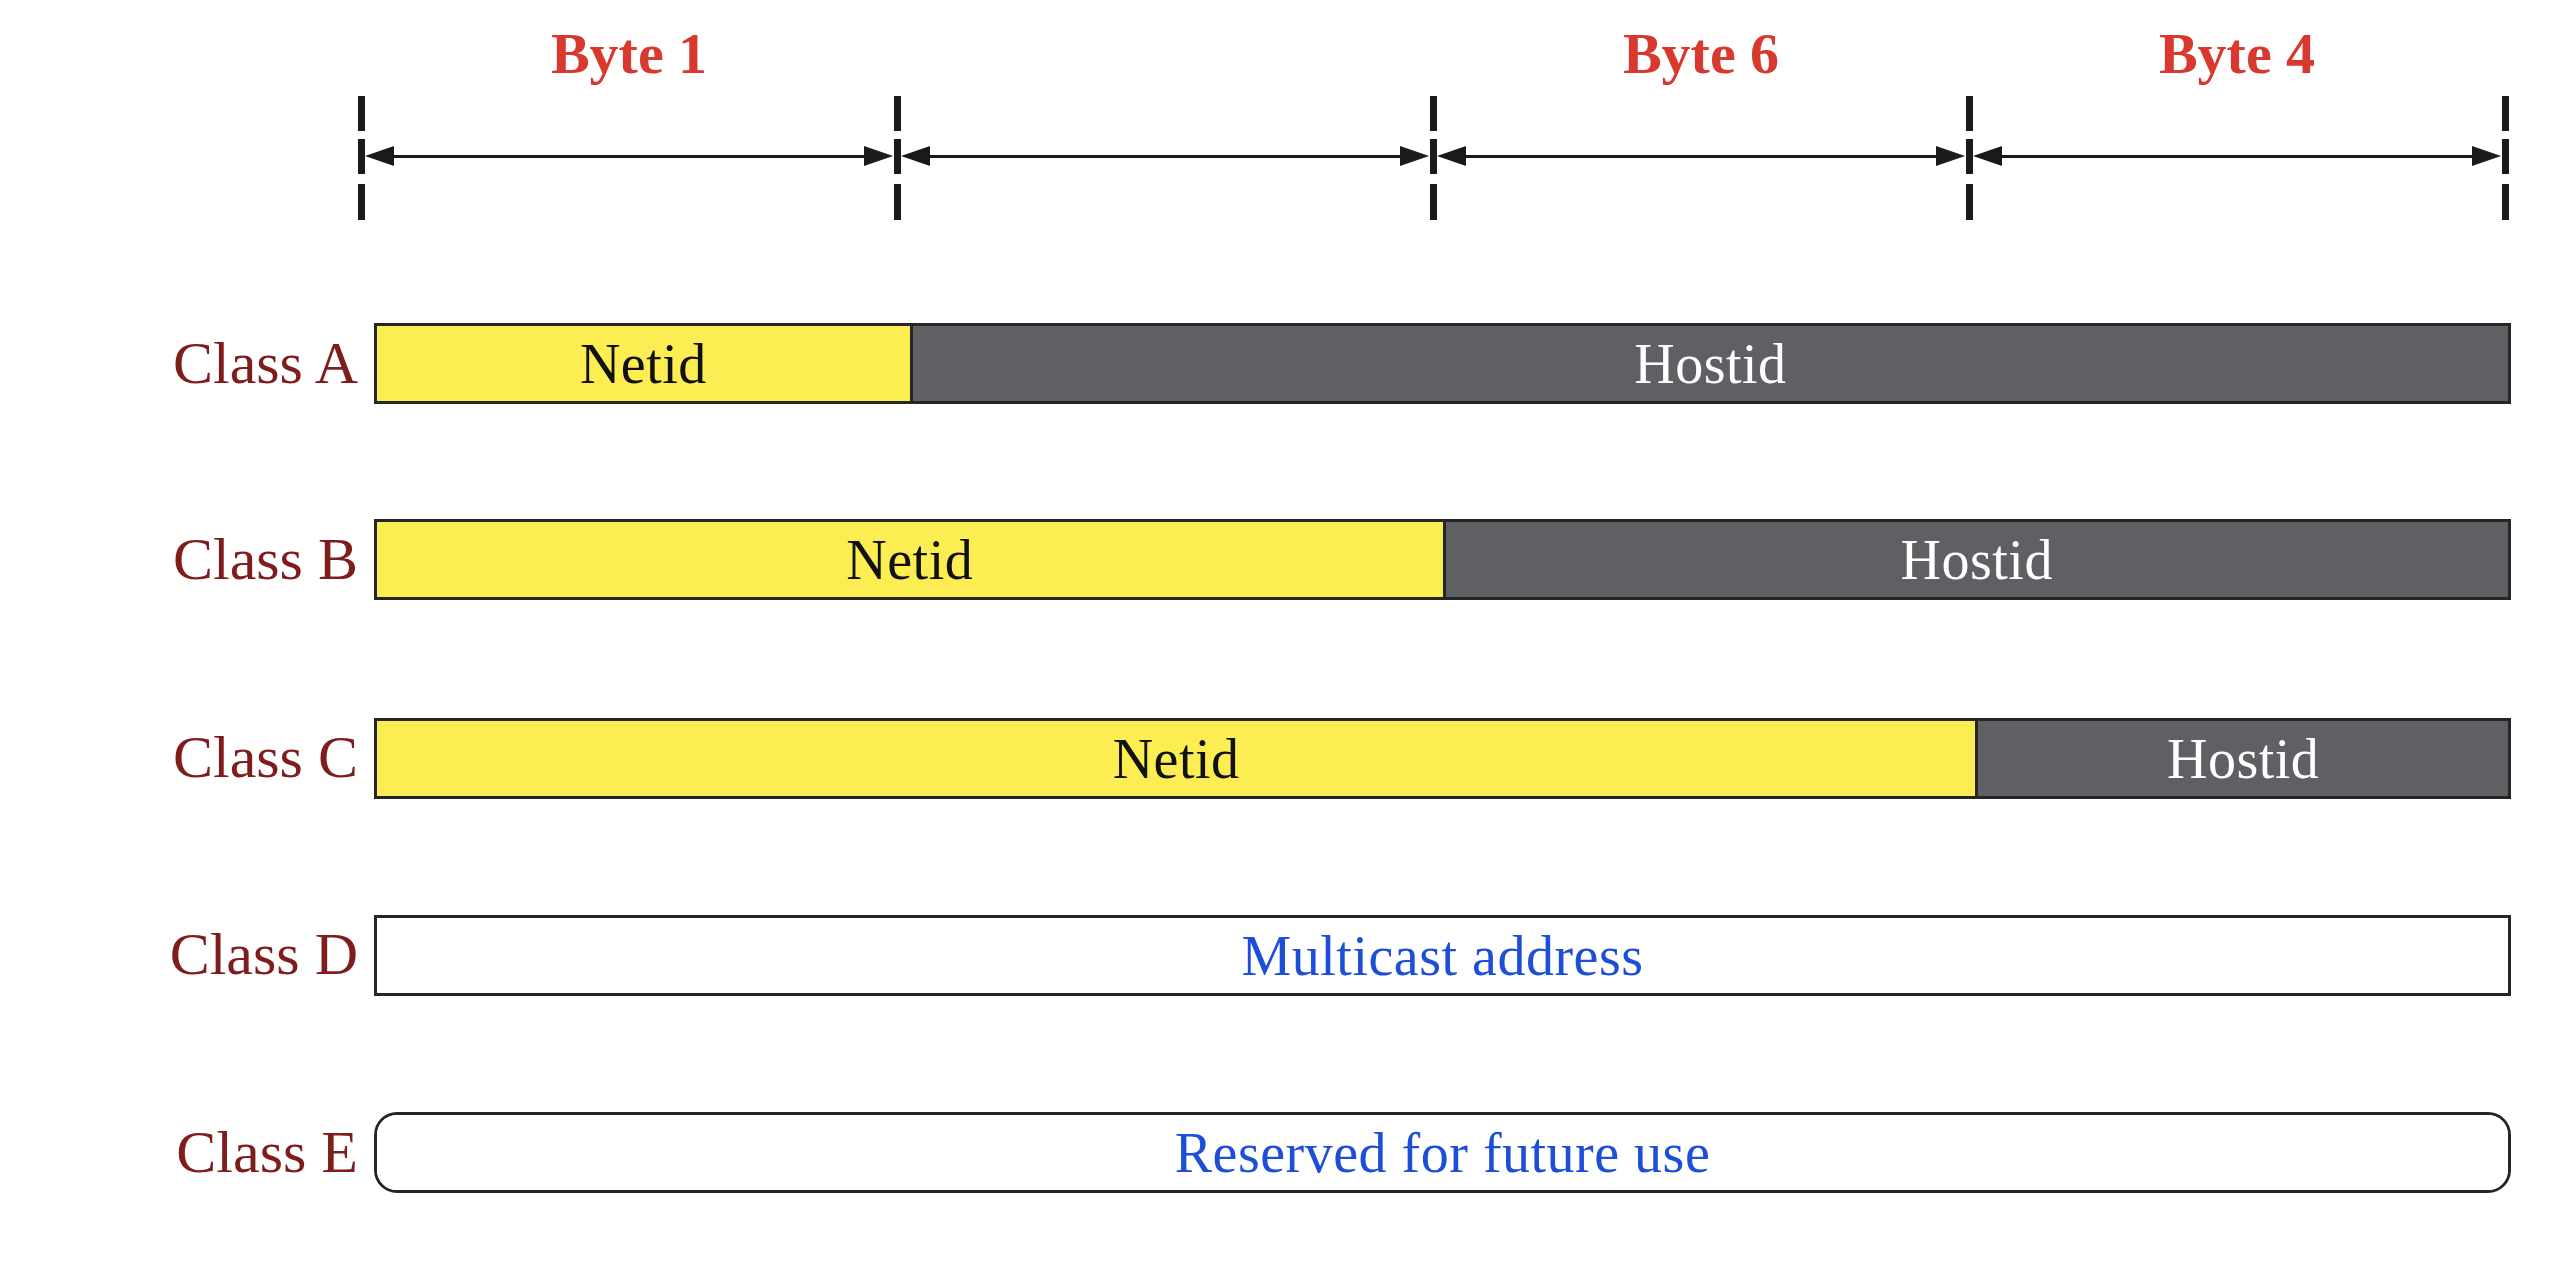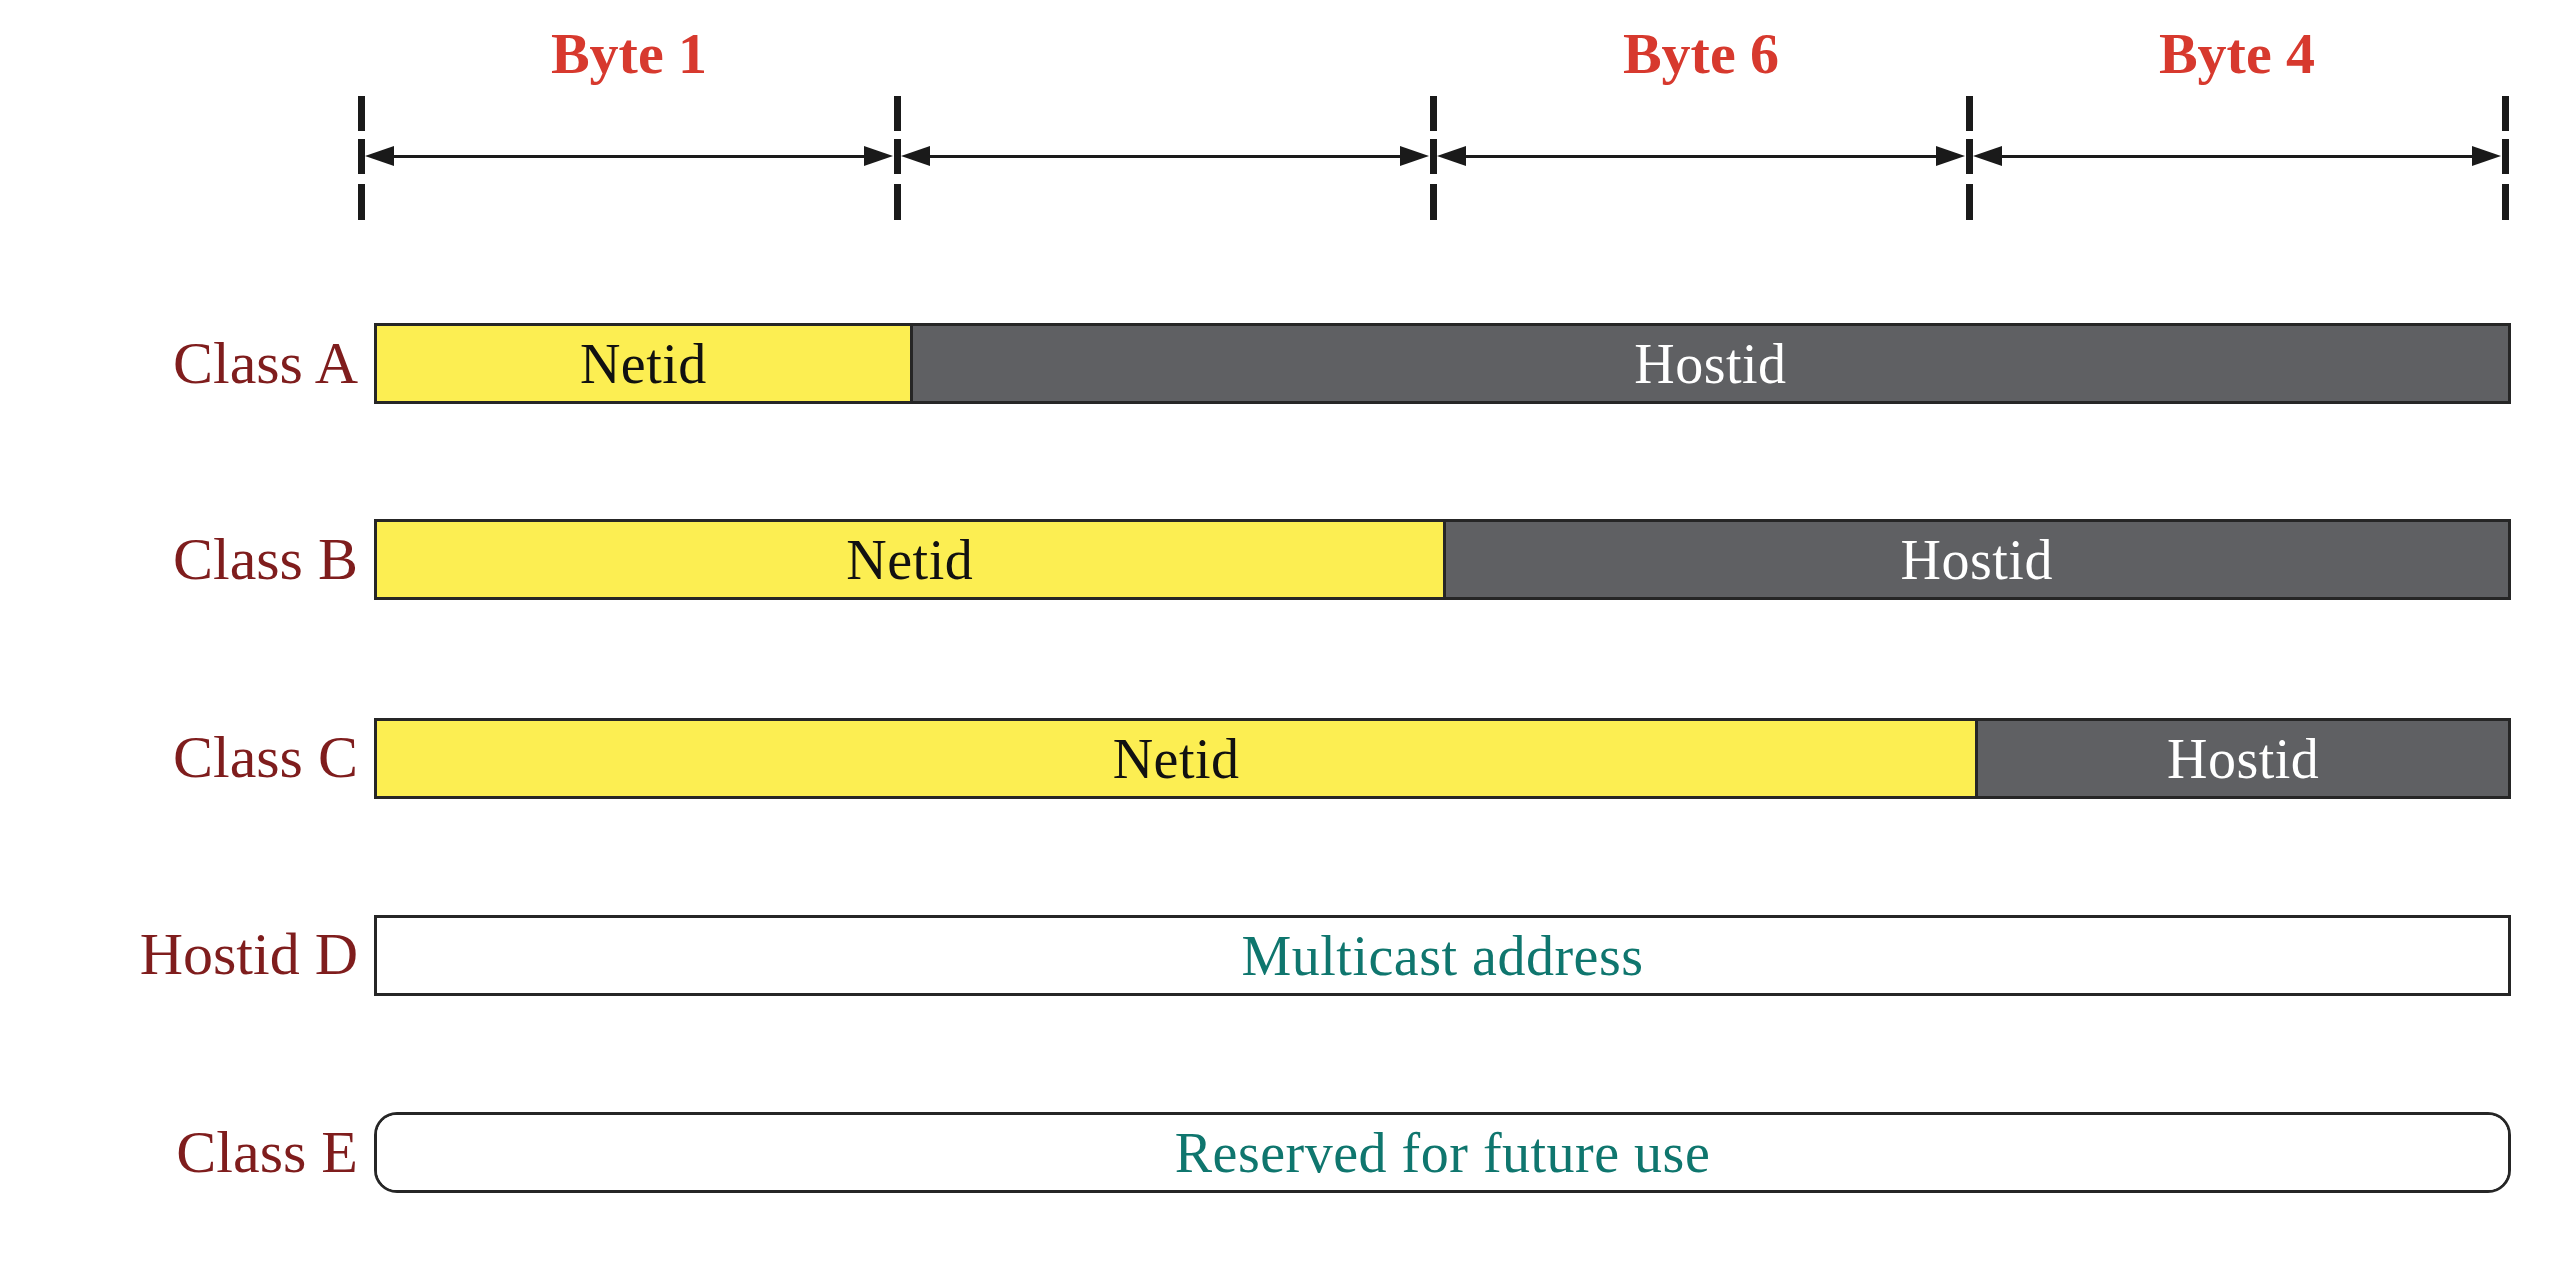--- a/index.html
+++ b/index.html
@@ -65,21 +65,21 @@
   .seg{
     position:relative;
     display:flex;
     align-items:center;
     justify-content:center;
     box-sizing:border-box;
     height:100%;
   }
   .seg-netid{background:#fcee52;color:#111111;}
   .seg-hostid{background:#5f6063;color:#ffffff;}
-  .seg-plain{background:#ffffff;color:#0f766e;}
+  .seg-plain{background:#ffffff;color:#1d4ed8;}
   .seg-divider{border-left:3.8px solid #262626;}
   .seg-text{
     font-size:56px;
     line-height:1;
     white-space:nowrap;
     letter-spacing:0.5px;
   }
 </style>
 </head>
 <body>
@@ -143,21 +143,21 @@
     </div>
     <div class="row-label" style="top: 727px;">Class C</div>
     <div class="bar" style="left: 374px; top: 718px; width: 2137px; height: 81px;">
       <div class="seg seg-netid" style="width: 75%;">
         <span class="seg-text">Netid</span>
       </div>
       <div class="seg seg-hostid seg-divider" style="width: 25%;">
         <span class="seg-text">Hostid</span>
       </div>
     </div>
-    <div class="row-label" style="top: 924px;">Hostid D</div>
+    <div class="row-label" style="top: 924px;">Class D</div>
     <div class="bar" style="left: 374px; top: 915px; width: 2137px; height: 81px;">
       <div class="seg seg-plain" style="width: 100%;">
         <span class="seg-text">Multicast address</span>
       </div>
     </div>
     <div class="row-label" style="top: 1122px;">Class E</div>
     <div class="bar" style="left: 374px; top: 1112px; width: 2137px; height: 81px; border-radius: 23px;">
       <div class="seg seg-plain" style="width: 100%;">
         <span class="seg-text">Reserved for future use</span>
       </div>

